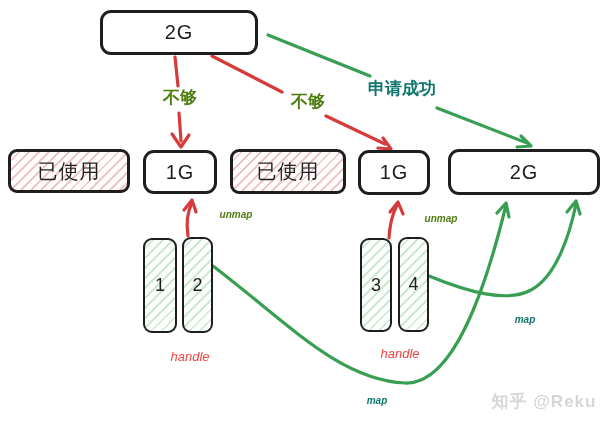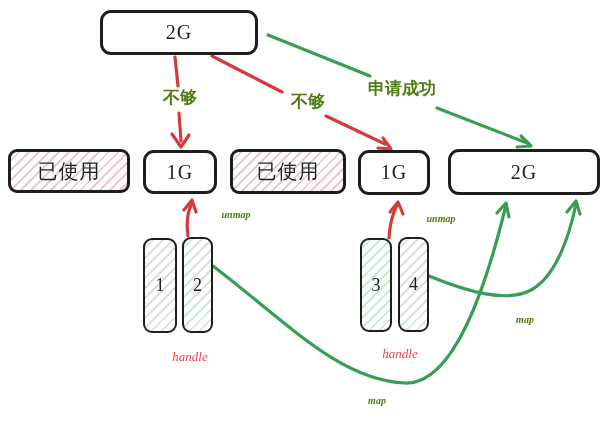--- a/index.html
+++ b/index.html
@@ -1,18 +1,18 @@
 <!DOCTYPE html>
 <html><head>
 <meta charset="utf-8">
 <style>
   html,body{margin:0;padding:0;background:#ffffff;}
   .stage{
     position:relative;width:613px;height:425px;background:#ffffff;overflow:hidden;
-    font-family:Liberation Serif, serif;color:#1e1e1e;
+    font-family:Liberation Sans, sans-serif;color:#1e1e1e;
   }
   .stage svg{position:absolute;left:0;top:0;}
   .box{
     position:absolute;box-sizing:border-box;border:3px solid #1e1e1e;border-radius:11px;
     background:#ffffff;display:flex;align-items:center;justify-content:center;
     font-size:20px;font-weight:500;letter-spacing:1px;color:#1e1e1e;
   }
   .hatch-red{
     background-color:#fffdfd;
     background-image:repeating-linear-gradient(135deg,rgba(0,0,0,0) 0 5px,#eec9c9 5px 7px);
@@ -23,21 +23,21 @@
     background-image:repeating-linear-gradient(135deg,rgba(0,0,0,0) 0 5px,#cfe8d5 5px 7px);
   }
   .handle-box{
     border-width:2.5px;border-radius:9px;font-size:18px;letter-spacing:0;
   }
   .lbl{
     position:absolute;transform:translate(-50%,-50%);white-space:nowrap;
     font-size:17px;line-height:1;
   }
   .lbl.red{color:#4d7c0f;font-weight:600;}
-  .lbl.green{color:#4d7c0f;font-weight:600;}
+  .lbl.green{color:#0f766e;font-weight:600;}
   .lbl.script{font-style:italic;font-size:10px;}
   .lbl.handle{font-style:italic;font-size:13px;color:#ef4444;margin-left:8px;}
   .lbl.watermark{color:#d6d6d6;font-size:17px;font-weight:600;letter-spacing:1px;}
 </style>
 </head>
 <body>
 
 <div class="stage">
 
   <svg width="613" height="425" viewBox="0 0 613 425">
@@ -101,14 +101,15 @@
   <div class="lbl red" style="left:308px;top:101px;">不够</div>
   <div class="lbl green" style="left:402px;top:88px;">申请成功</div>
   <div class="lbl red script" style="left:236px;top:215px;">unmap</div>
   <div class="lbl red script" style="left:441px;top:219px;">unmap</div>
   <div class="lbl green script" style="left:377px;top:401px;">map</div>
   <div class="lbl green script" style="left:525px;top:320px;">map</div>
 
   <div class="lbl handle" style="left:182px;top:356px;">handle</div>
   <div class="lbl handle" style="left:392px;top:353px;">handle</div>
 
+  <div class="lbl watermark" style="left:544px;top:401px;">知乎 @Reku</div>
 
 </div>
 
 </body></html>

